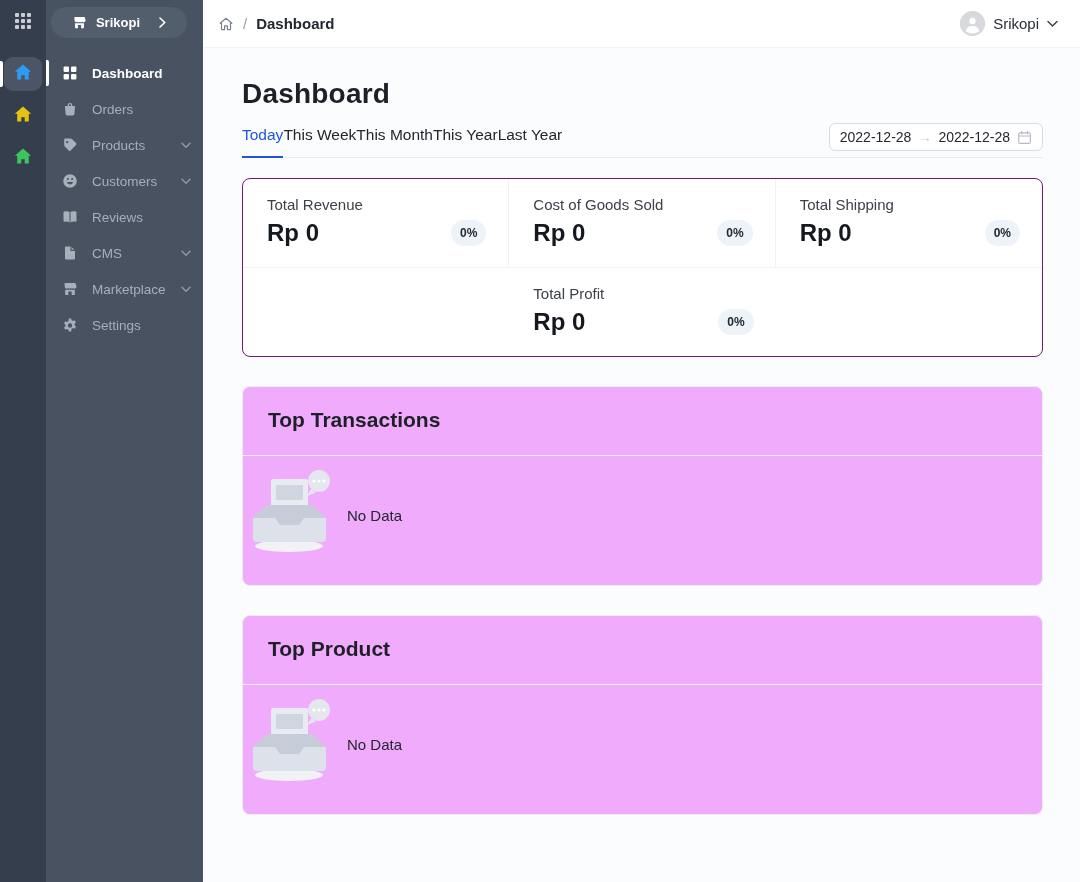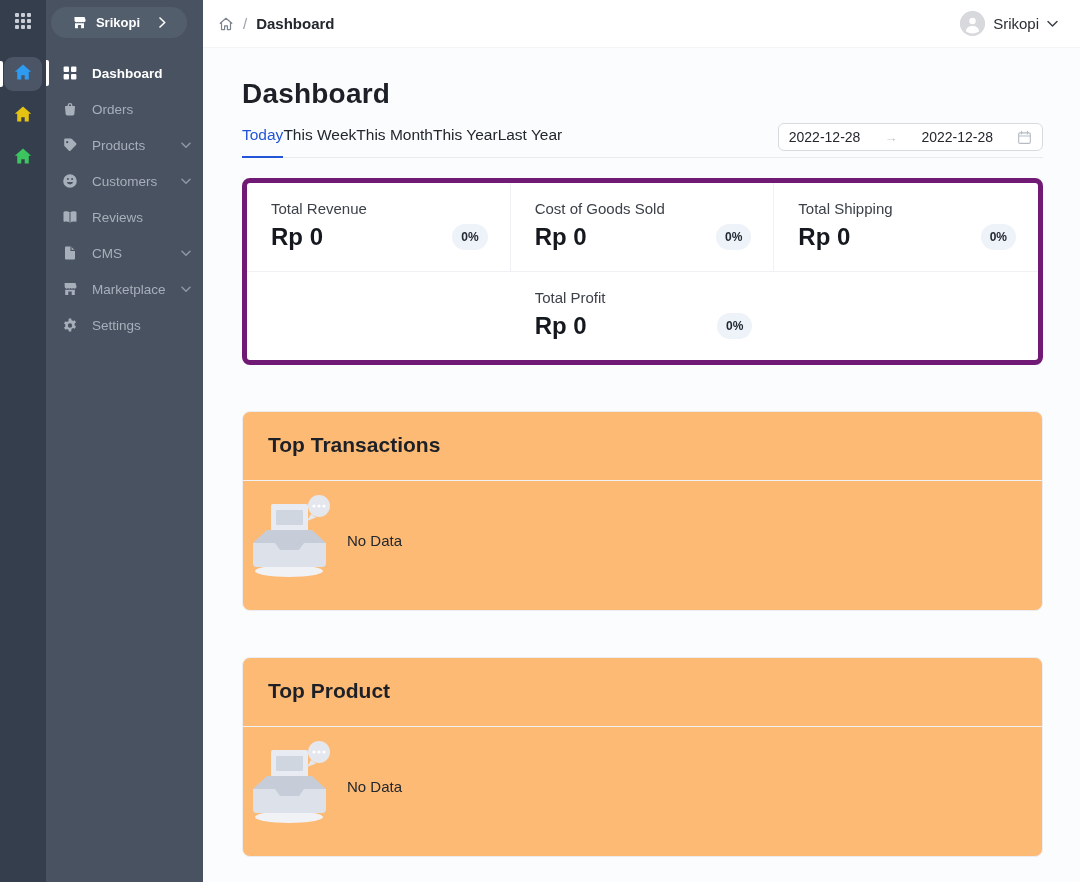--- a/index.html
+++ b/index.html
@@ -81,47 +81,47 @@
     display: flex; align-items: flex-end; justify-content: space-between;
     border-bottom: 1px solid #e9eaee;
   }
   .tabs { display: flex; }
   .tab {
     font-size: 15.5px; color: #22262d; padding-bottom: 12px; cursor: pointer;
     border-bottom: 2px solid transparent; margin-bottom: -1px;
   }
   .tab.active { color: #2355d8; border-bottom-color: #2355d8; }
   .date-picker {
-    display: flex; align-items: center; gap: 24px;
+    display: flex; align-items: center; gap: 7px;
     border: 1px solid #d8dbe0; border-radius: 6px; background: #fff;
     padding: 5px 10px; margin-bottom: 6px;
     font-size: 14px; color: #23272e; cursor: pointer;
   }
   .date-picker .arrow { color: #c3c8cf; font-size: 13px; }
 
   .stats-card {
     margin-top: 20px; background: #fff;
-    border: 5px solid #701a75; border-radius: 8px;
+    border: 1px solid #701a75; border-radius: 8px;
     display: grid; grid-template-columns: 1fr 1fr 1fr;
     overflow: hidden;
   }
   .stat-cell { padding: 17px 22px 20px 24px; min-height: 86px; }
   .stat-cell.r1 { border-bottom: 1px solid #f0f1f4; }
   .stat-cell.bdr { border-right: 1px solid #f0f1f4; }
   .stat-label { font-size: 15px; color: #3c4149; }
   .stat-row { display: flex; align-items: center; justify-content: space-between; margin-top: 6px; }
   .stat-value { font-size: 24px; font-weight: bold; color: #15191f; }
   .stat-badge {
     background: #eef3f9; color: #212933;
     font-size: 12px; font-weight: bold;
     padding: 6px 9px; border-radius: 999px;
   }
 
   .panel {
-    margin-top: 46px; background: #fdba74;
+    margin-top: 29px; background: #f0abfc;
     border: 1px solid #ecedf0; border-radius: 8px;
   }
   .panel-header {
     padding: 21px 25px 23px;
     font-size: 21px; font-weight: bold; color: #1d2127;
     border-bottom: 1px solid #f0f1f4;
   }
   .panel-body { display: flex; flex-direction: row; align-items: center; padding: 11px 0 26px; }
   .no-data { font-size: 15px; color: #23272e; margin-top: 5px; }
 </style>

